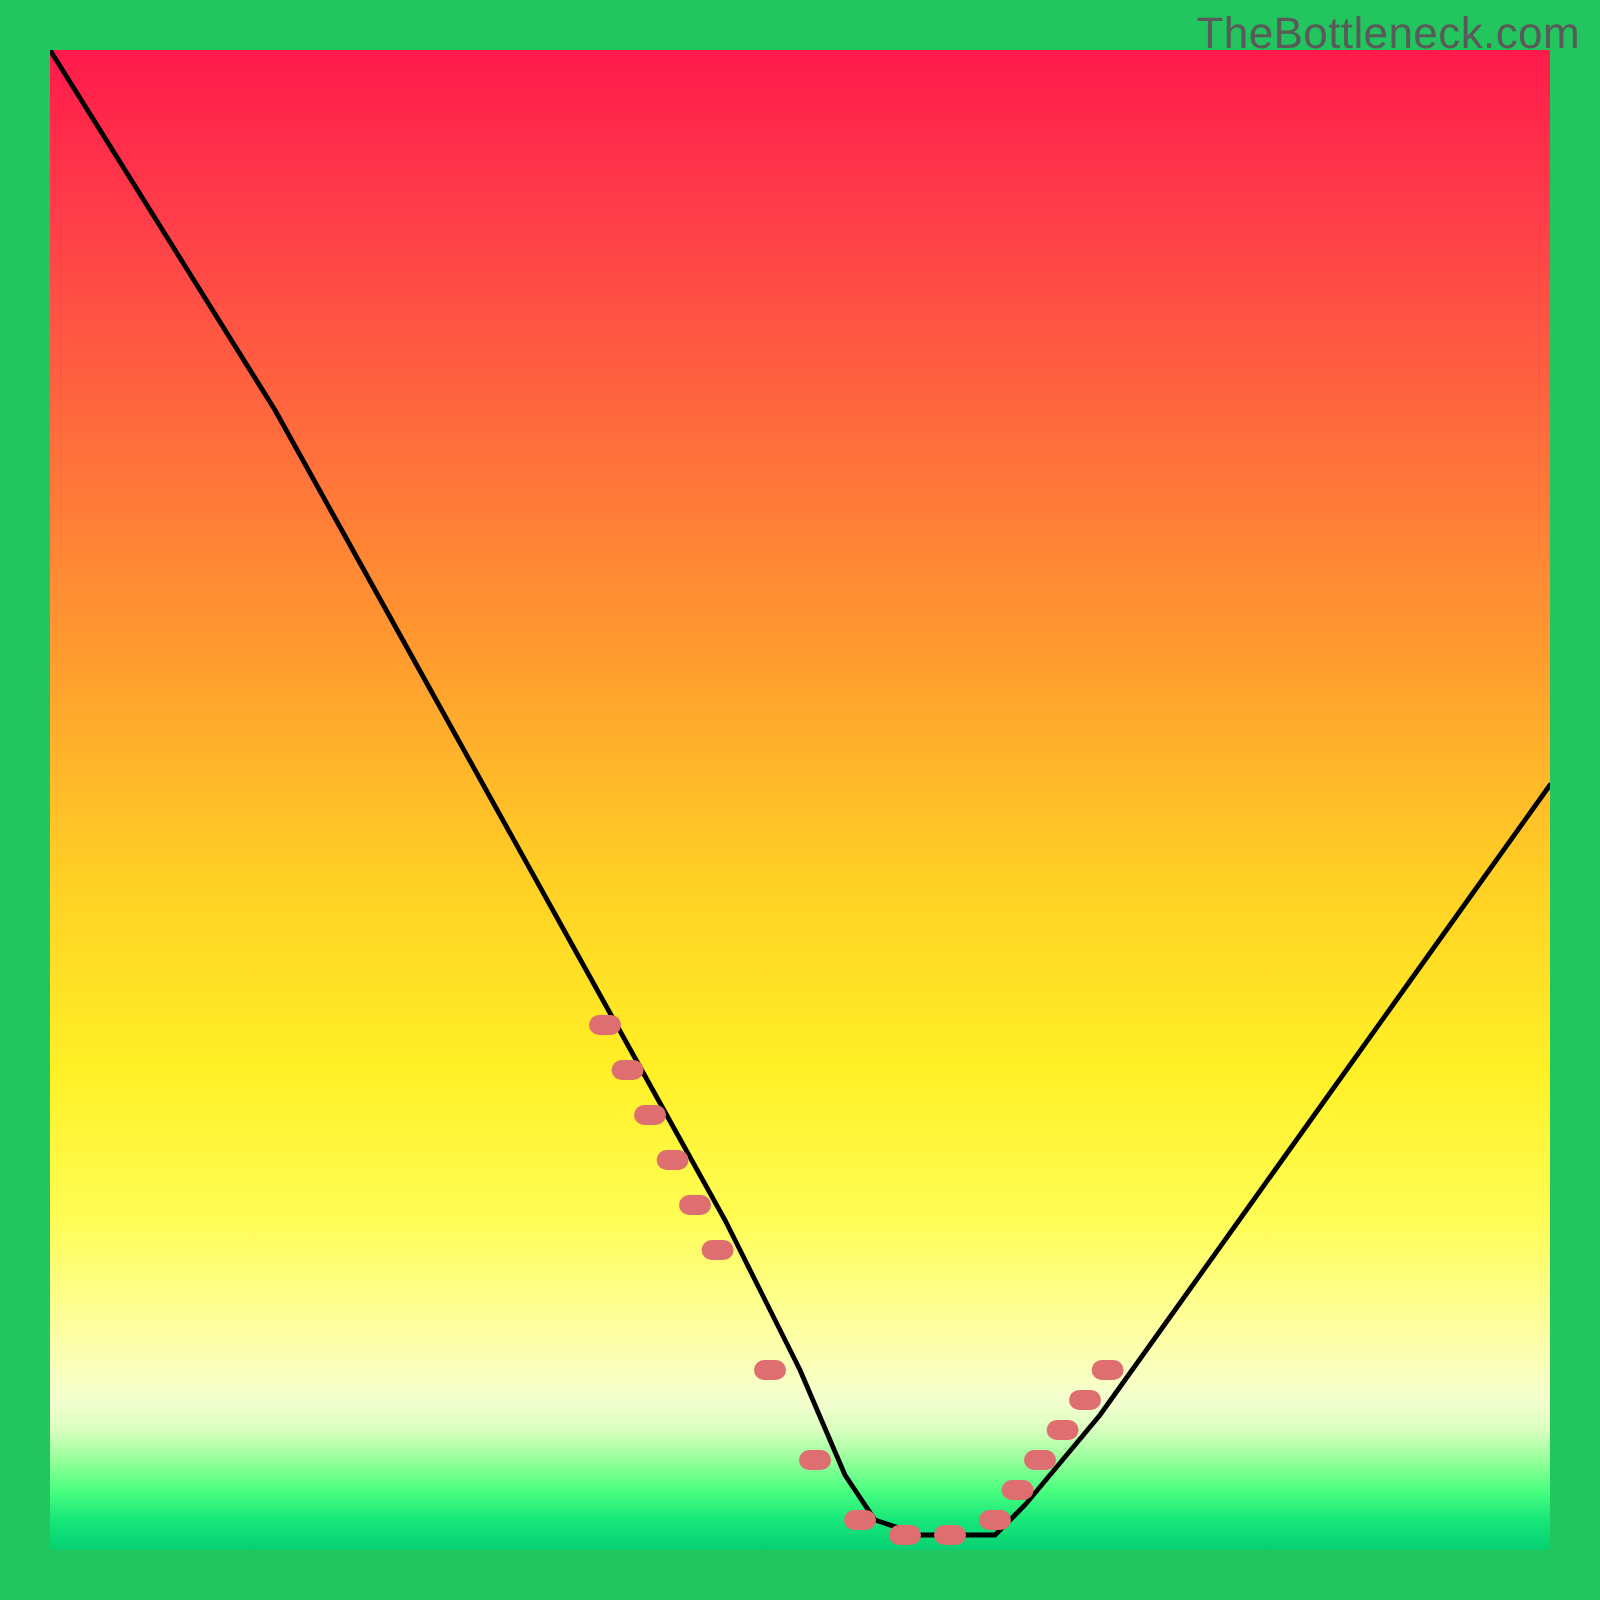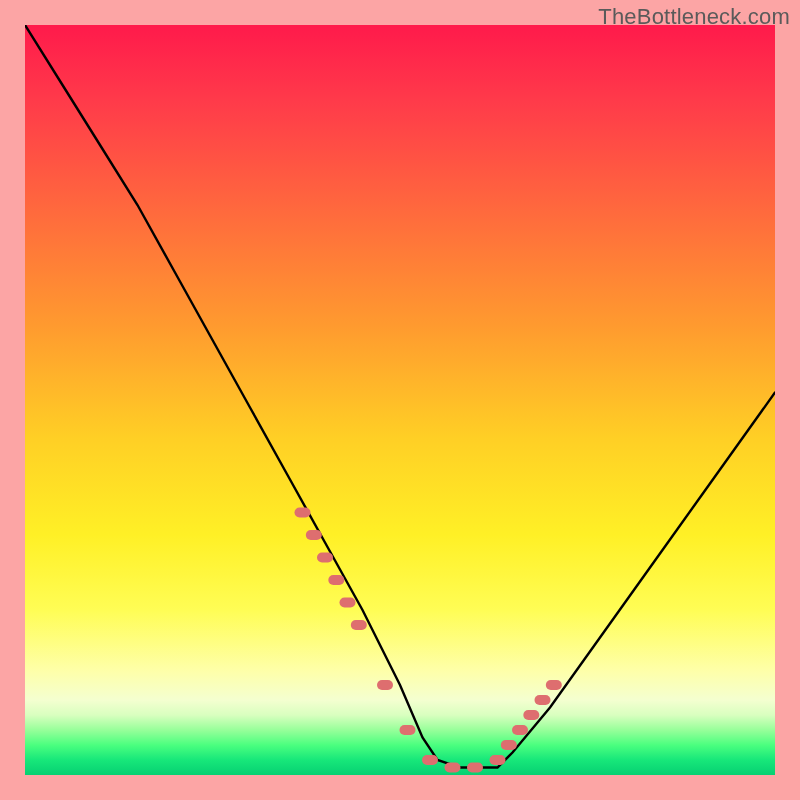--- a/index.html
+++ b/index.html
@@ -8,21 +8,21 @@
     width: 800px;
     height: 800px;
     background: #000;
     overflow: hidden;
     font-family: Arial, Helvetica, sans-serif;
   }
   .frame {
     position: relative;
     width: 800px;
     height: 800px;
-    background: #fca5a5;
+    background: #22c55e;
   }
   
   .plot-area {
     position: absolute;
     left: 25px;
     top: 25px;
     width: 750px;
     height: 750px;
     
     background: linear-gradient(

